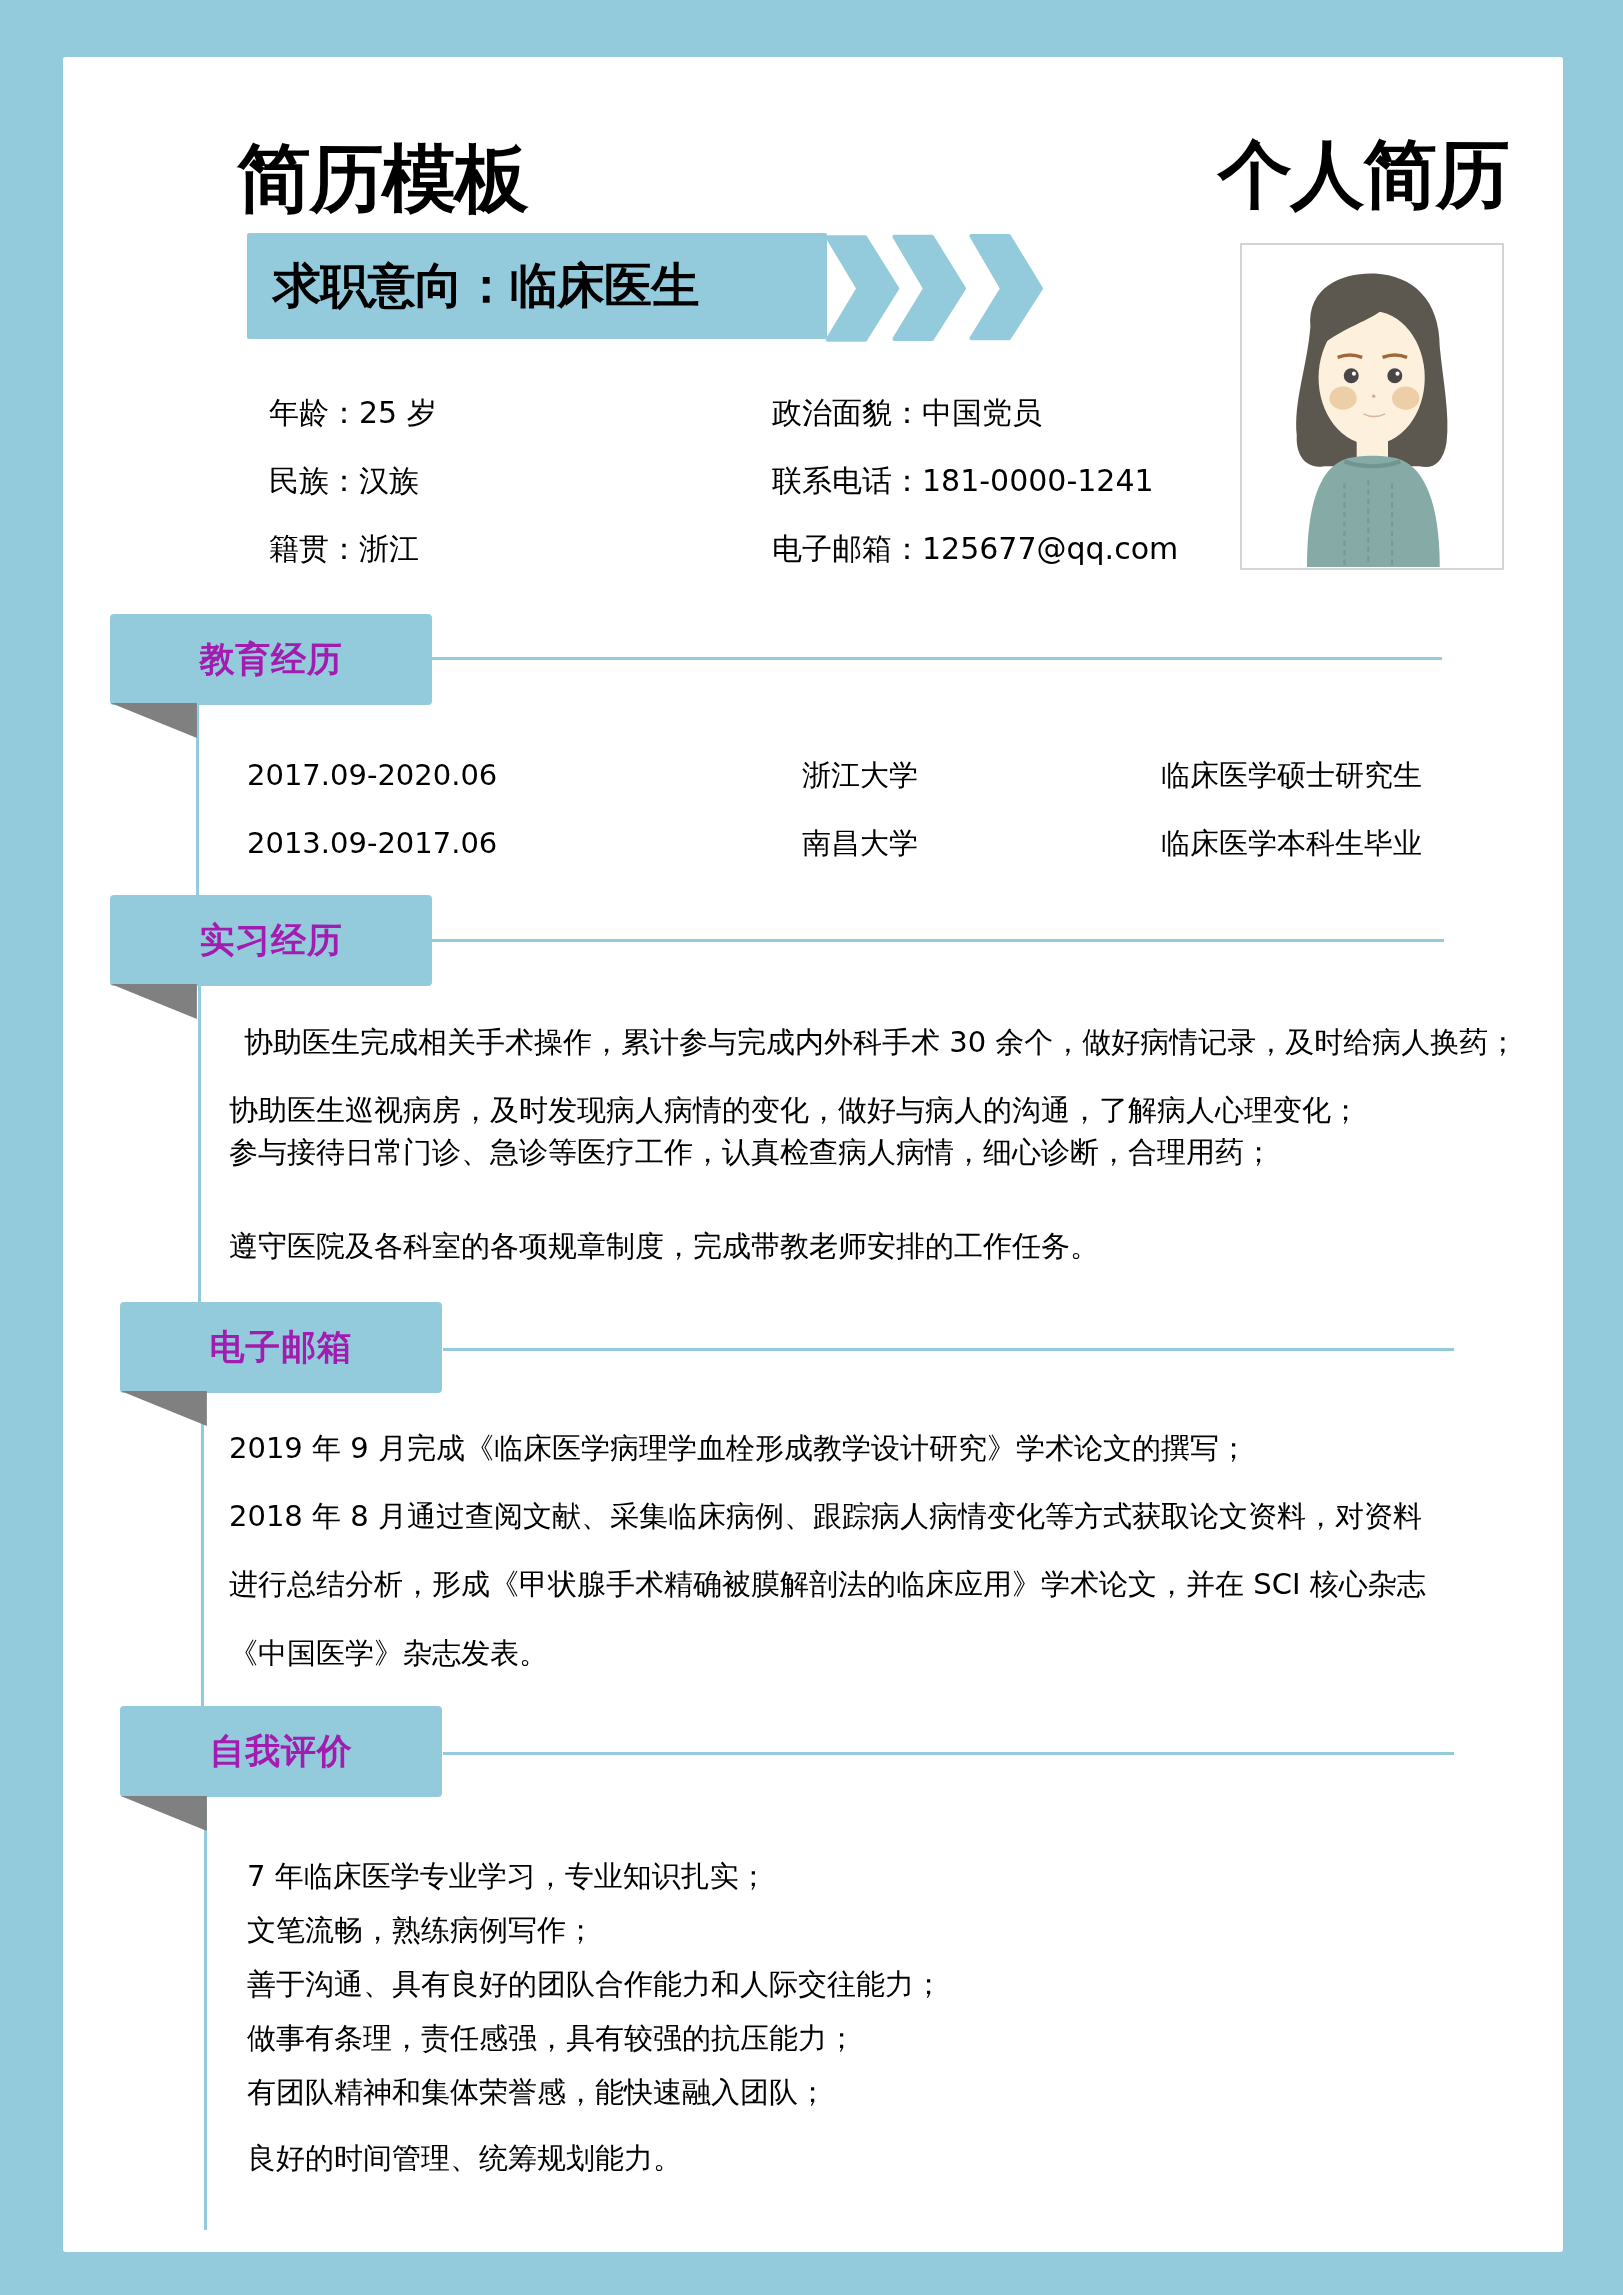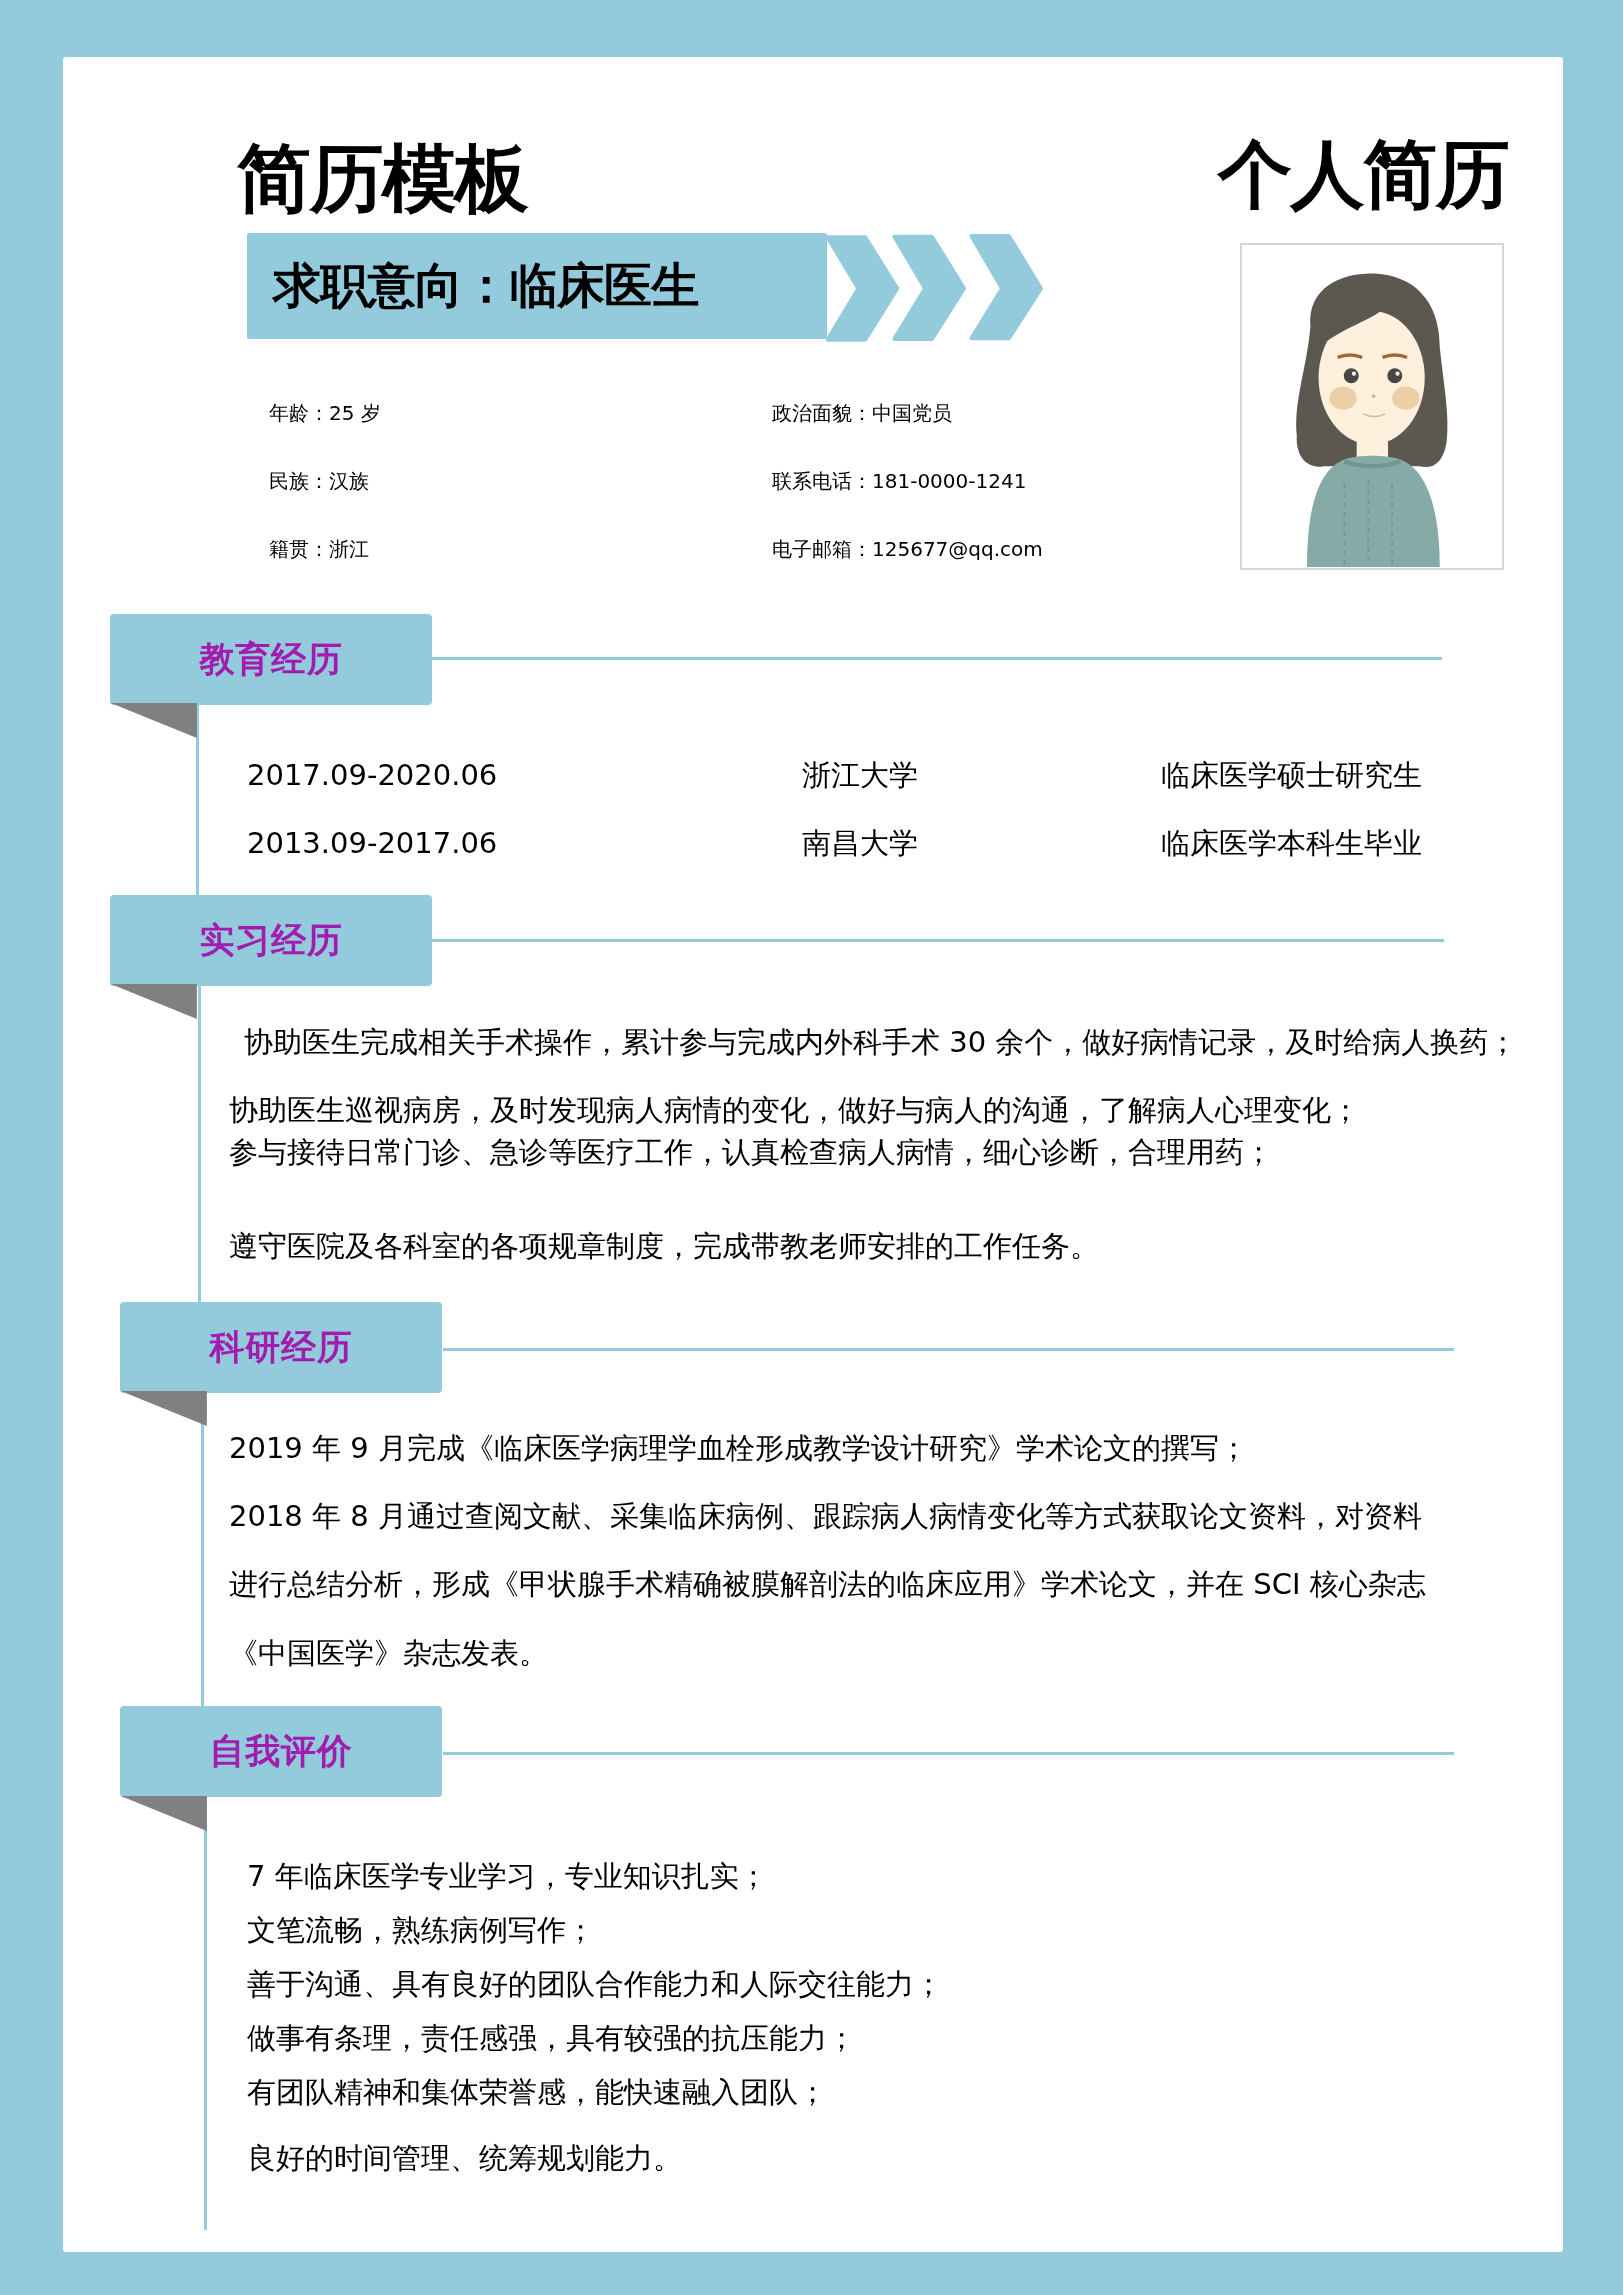--- a/index.html
+++ b/index.html
@@ -27,21 +27,21 @@
     border-radius: 2px; display: flex; align-items: center;
   }
   .job-box span {
     margin-left: 26px; font-size: 48px; font-weight: bold; white-space: nowrap; letter-spacing: -0.7px;
   }
   .chevrons { left: 824px; top: 234px; width: 220px; height: 109px; }
   .photo {
     left: 1240px; top: 243px; width: 264px; height: 327px; border: 2px solid #d4d4d4;
     background: #fff; box-sizing: border-box; overflow: hidden;
   }
-  .info { font-size: 20px; white-space: nowrap; line-height: 38px; }
+  .info { font-size: 30px; white-space: nowrap; line-height: 38px; }
   .sec-head {
     width: 322px; height: 91px; background: #94CBDC; border-radius: 4.1px;
     display: flex; align-items: center; justify-content: center;
   }
   .sec-head span { color: #a21caf; font-size: 35px; font-weight: bold; letter-spacing: 0.7px; }
   .fold { width: 89px; height: 35px; }
   .hline { height: 2.7px; background: #94CBDC; }
   .vline { width: 2.7px; background: #94CBDC; }
   .body-text { font-size: 29px; white-space: nowrap; line-height: 38px; }
 </style>
@@ -142,21 +142,21 @@
     <polygon points="0,0 128,0 128,52" fill="#808080"></polygon>
   </svg>
 <div class="abs hline" style="left:432px; top:939px; width:1012px;"></div>
 
 <div class="abs body-text" style="left:244px; top:1023px;">协助医生完成相关手术操作，累计参与完成内外科手术 30 余个，做好病情记录，及时给病人换药；</div>
 <div class="abs body-text" style="left:229px; top:1091px;">协助医生巡视病房，及时发现病人病情的变化，做好与病人的沟通，了解病人心理变化；</div>
 <div class="abs body-text" style="left:229px; top:1133px;">参与接待日常门诊、急诊等医疗工作，认真检查病人病情，细心诊断，合理用药；</div>
 <div class="abs body-text" style="left:229px; top:1227px;">遵守医院及各科室的各项规章制度，完成带教老师安排的工作任务。</div>
 
 <div class="abs sec-head" style="left:120px; top:1302px;">
-  <span>科研经历</span>
+  <span>电子邮箱</span>
 </div>
 <svg class="abs fold" style="left:120px; top:1391px;" viewBox="0 0 130 52">
     <polygon points="0,0 128,0 128,52" fill="#808080"></polygon>
   </svg>
 <div class="abs hline" style="left:443px; top:1348px; width:1011px;"></div>
 
 <div class="abs body-text" style="left:229px; top:1429px;">2019 年 9 月完成《临床医学病理学血栓形成教学设计研究》学术论文的撰写；</div>
 <div class="abs body-text" style="left:229px; top:1497px;">2018 年 8 月通过查阅文献、采集临床病例、跟踪病人病情变化等方式获取论文资料，对资料</div>
 <div class="abs body-text" style="left:229px; top:1565px;">进行总结分析，形成《甲状腺手术精确被膜解剖法的临床应用》学术论文，并在 SCI 核心杂志</div>
 <div class="abs body-text" style="left:229px; top:1634px;">《中国医学》杂志发表。</div>

